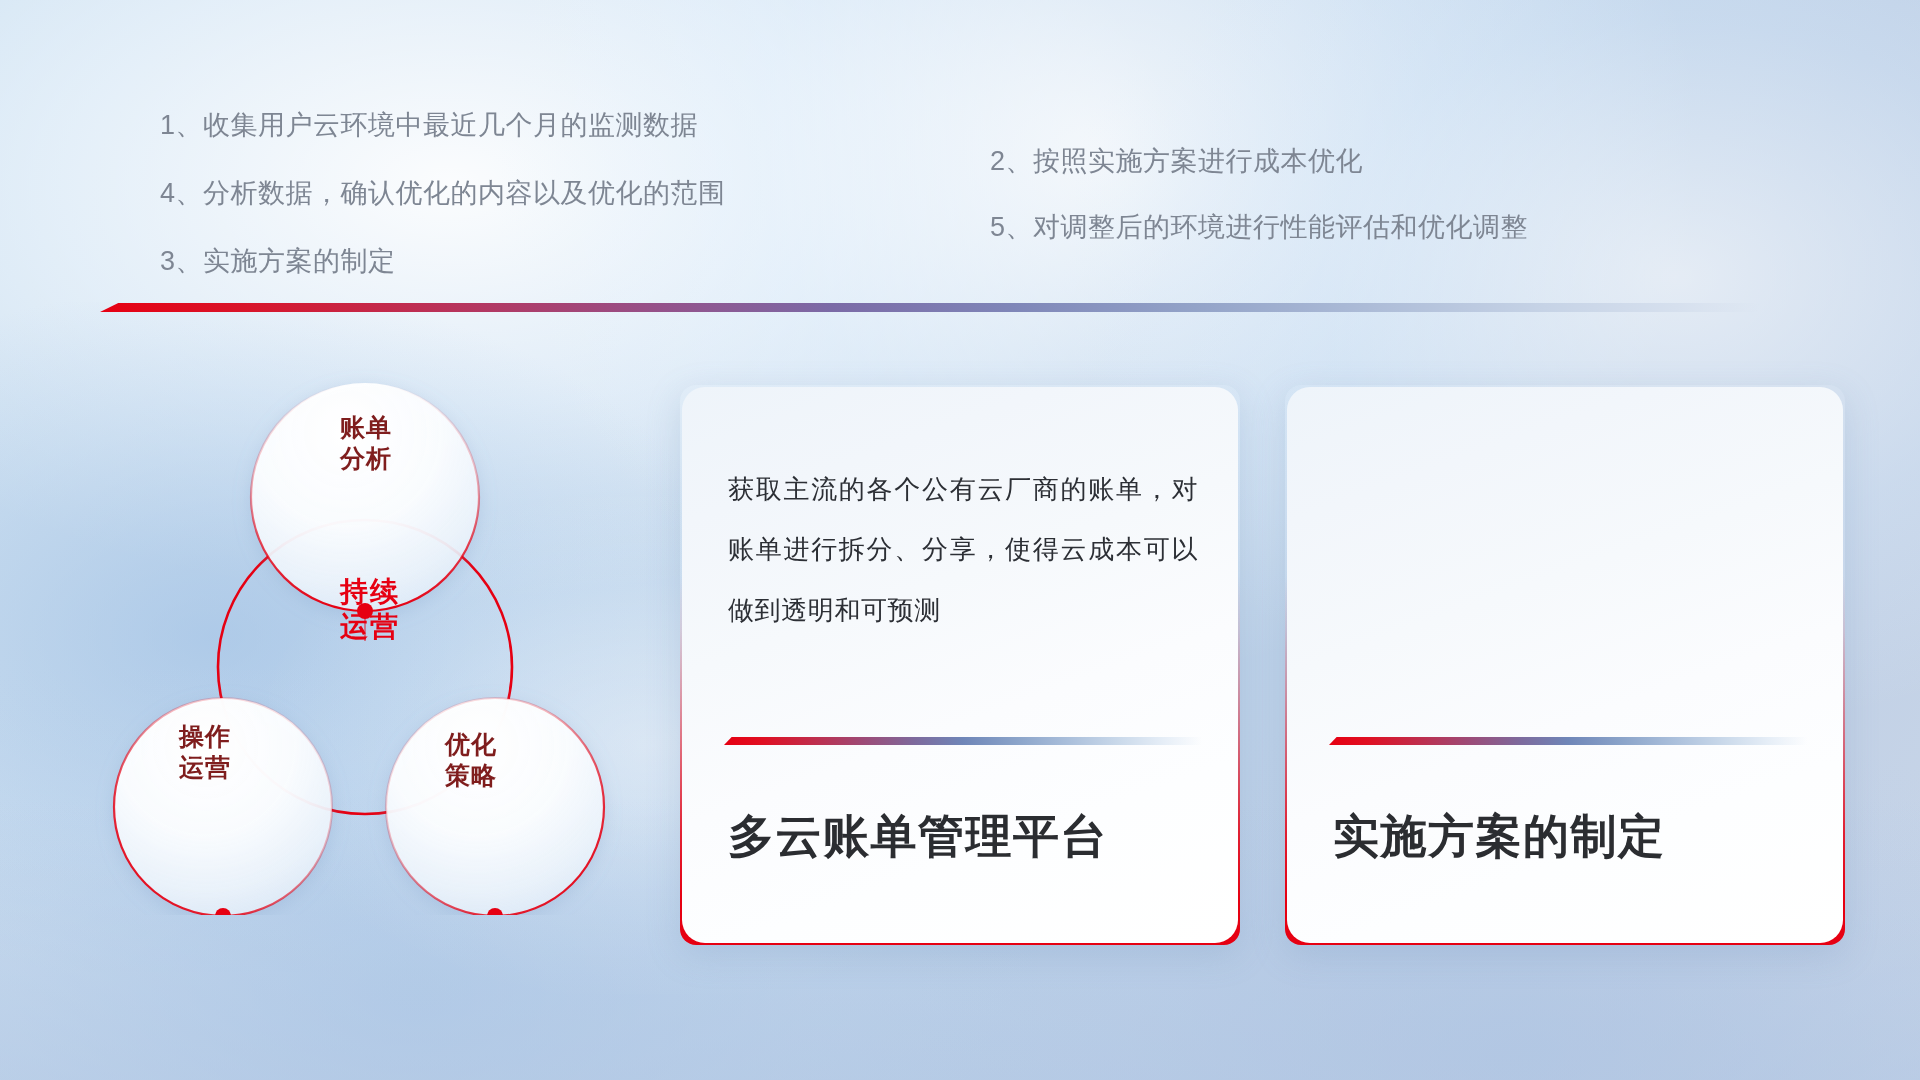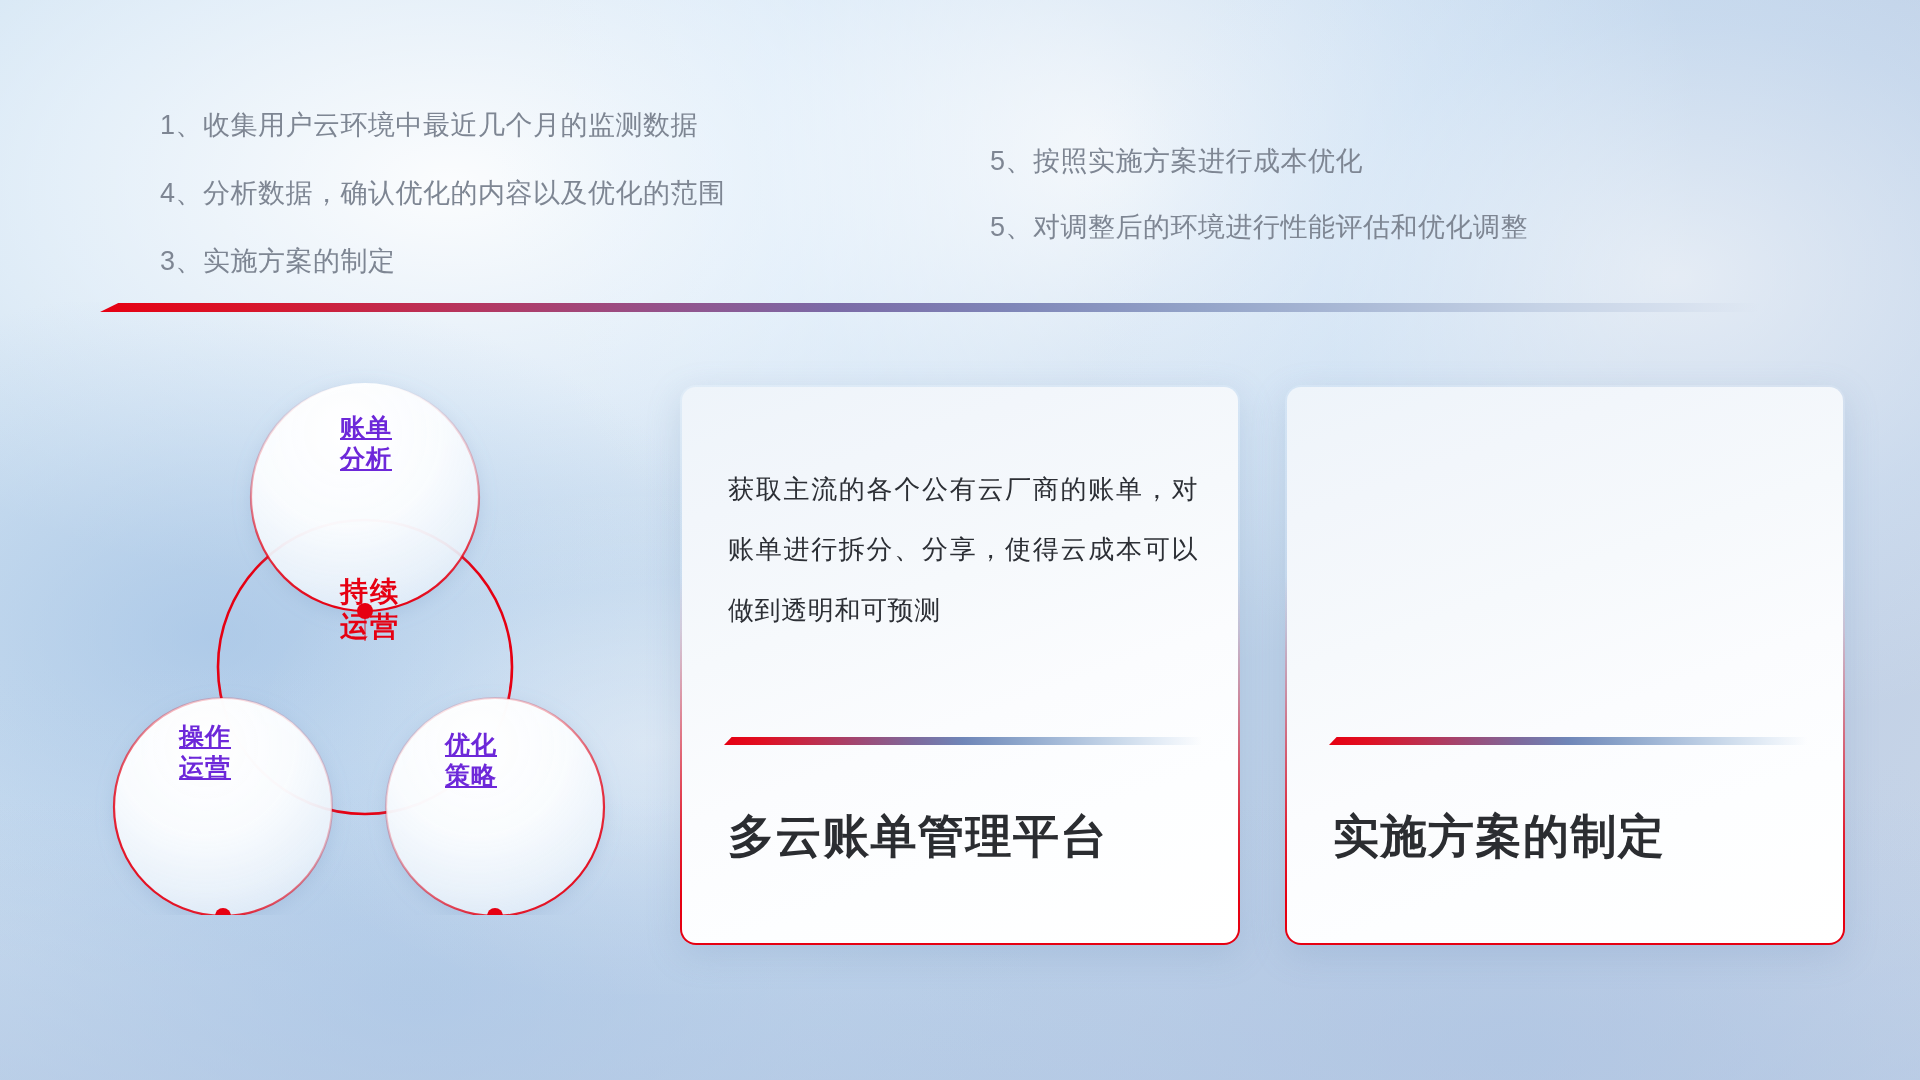--- a/index.html
+++ b/index.html
@@ -98,25 +98,24 @@
   }
 
   
   .venn { position:absolute; left:95px; top:355px; width:540px; height:560px; }
   .venn svg { position:absolute; left:0; top:0; }
   .lobe-label {
     position:absolute;
     text-align:center;
     font-size:25px;
     font-weight:bold;
-    color:#6d28d9;
+    color:#7f1d1d;
     line-height:1.22;
     letter-spacing:1px;
     white-space:pre-line;
-    text-decoration:underline;
   }
   .lobe-top { left:196px; top:57px; width:150px; }
   .lobe-left { left:40px; top:366px; width:140px; }
   .lobe-right { left:306px; top:374px; width:140px; }
   .venn-center {
     position:absolute; left:180px; top:220px; width:190px;
     text-align:center;
     font-size:28px; font-weight:bold;
     color:#e60012;
     line-height:1.24;
@@ -136,21 +135,21 @@
       rgba(230,0,18,.10) 44%,
       rgba(230,0,18,.32) 55%,
       rgba(230,0,18,.60) 68%,
       rgba(230,0,18,.85) 80%,
       #e60012 92%,
       #e60012 100%);
     box-shadow:0 10px 34px rgba(110,140,180,.22);
   }
   .card-inner {
     width:100%; height:100%;
-    border-radius:14px;
+    border-radius:23px;
     background:linear-gradient(160deg,
       #eef4fa 0%,
       #f2f6fb 18%,
       #f6f9fc 38%,
       #fbfcfe 58%,
       #fdfeff 76%,
       #ffffff 100%);
     position:relative;
     overflow:hidden;
   }
@@ -211,21 +210,21 @@
 
 <div id="stage">
 
   <div class="steps-col steps-left">
     <div class="step-line">1、收集用户云环境中最近几个月的监测数据</div>
     <div class="step-line">4、分析数据，确认优化的内容以及优化的范围</div>
     <div class="step-line">3、实施方案的制定</div>
   </div>
 
   <div class="steps-col steps-right">
-    <div class="step-line">5、按照实施方案进行成本优化</div>
+    <div class="step-line">2、按照实施方案进行成本优化</div>
     <div class="step-line">5、对调整后的环境进行性能评估和优化调整</div>
   </div>
 
   <div class="top-rule">
     <div class="fill"></div>
   </div>
 
   <div class="venn">
     <svg width="540" height="560" viewBox="0 0 540 560">
       <defs>

